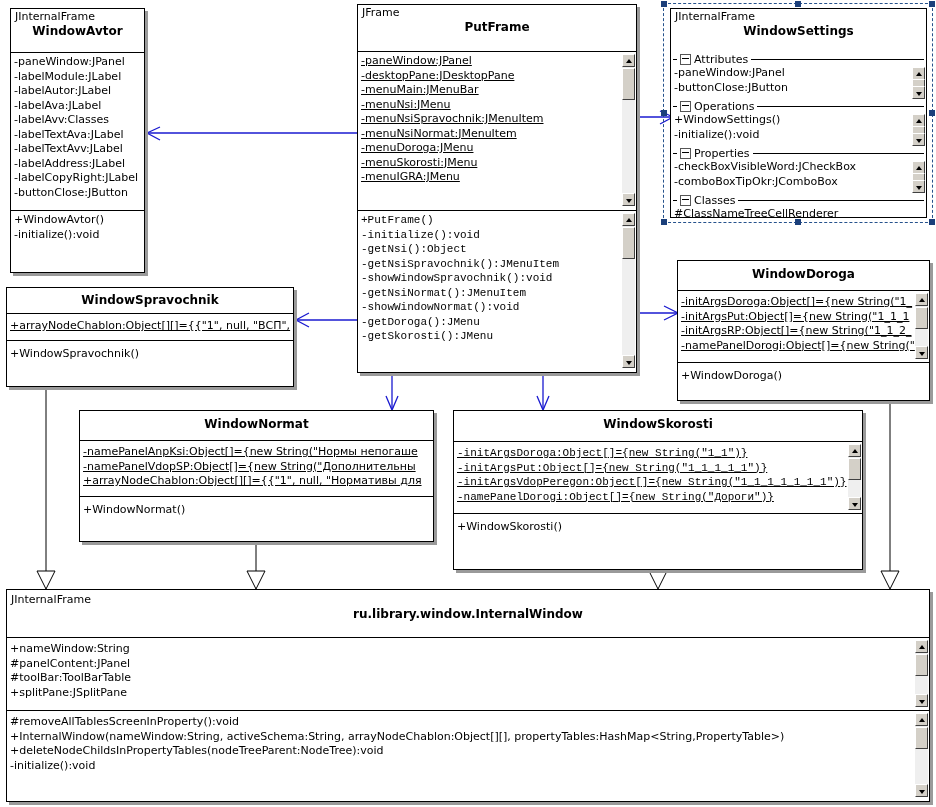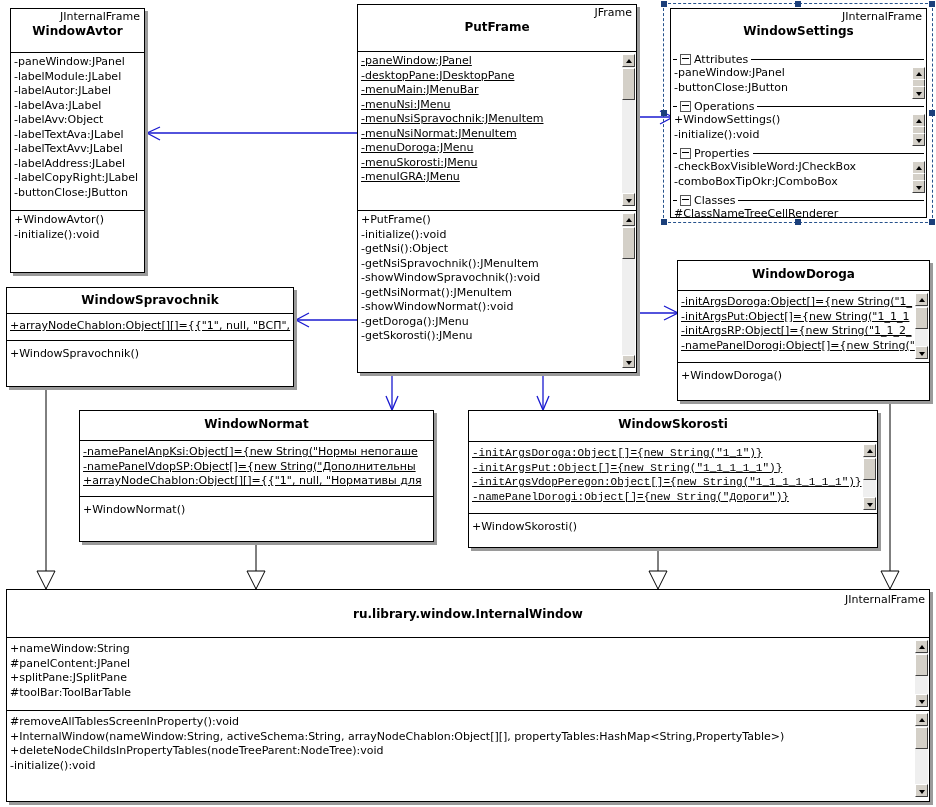--- a/index.html
+++ b/index.html
@@ -37,21 +37,21 @@
     position:absolute;width:6px;height:6px;background:#1b3f7a;
   }
 
   .uml-head{
     position:relative;
     padding:1px 4px 3px 4px;
     box-sizing:border-box;
     border-bottom:1px solid #000;
   }
   .stereo{
-    display:block;text-align:right;font-size:11px;line-height:13px;
+    display:block;font-size:11px;line-height:13px;
     white-space:nowrap;
   }
   .cname{
     display:block;text-align:center;font-weight:bold;font-size:12px;
     line-height:16px;white-space:nowrap;
   }
 
   .uml-sec{
     position:relative;
     border-bottom:1px solid #000;
@@ -174,21 +174,21 @@
     <div class="uml-head" style="height:44px;">
       <span class="stereo">JInternalFrame</span>
       <span class="cname">WindowAvtor</span>
     </div>
     <div class="uml-sec" style="height:158px;">
       <div class="rows">
         <div class="row">-paneWindow:JPanel</div>
         <div class="row">-labelModule:JLabel</div>
         <div class="row">-labelAutor:JLabel</div>
         <div class="row">-labelAva:JLabel</div>
-        <div class="row">-labelAvv:Object</div>
+        <div class="row">-labelAvv:Classes</div>
         <div class="row">-labelTextAva:JLabel</div>
         <div class="row">-labelTextAvv:JLabel</div>
         <div class="row">-labelAddress:JLabel</div>
         <div class="row">-labelCopyRight:JLabel</div>
         <div class="row">-buttonClose:JButton</div>
       </div>
     </div>
     <div class="uml-sec last" style="height:62px;">
       <div class="rows">
         <div class="row">+WindowAvtor()</div>
@@ -220,21 +220,21 @@
         <div class="btn up">
             <i></i>
           </div>
         <div class="thumb" style="top:14px;height:32px;"></div>
         <div class="btn dn">
             <i></i>
           </div>
       </div>
     </div>
 
-    <div class="uml-sec last" style="height:161px;">
+    <div class="uml-sec last" style="height:161px;font-family:Liberation Mono, monospace;">
       <div class="rows" style="padding-right:17px;">
         <div class="row">+PutFrame()</div>
         <div class="row">-initialize():void</div>
         <div class="row">-getNsi():Object</div>
         <div class="row">-getNsiSpravochnik():JMenuItem</div>
         <div class="row">-showWindowSpravochnik():void</div>
         <div class="row">-getNsiNormat():JMenuItem</div>
         <div class="row">-showWindowNormat():void</div>
         <div class="row">-getDoroga():JMenu</div>
         <div class="row">-getSkorosti():JMenu</div>
@@ -404,21 +404,21 @@
         <div class="row st">+arrayNodeChablon:Object[][]={{"1", null, "Нормативы для</div>
       </div>
     </div>
     <div class="uml-sec last" style="height:44px;">
       <div class="rows" style="padding-top:6px;">
         <div class="row">+WindowNormat()</div>
       </div>
     </div>
   </div>
 
-  <div class="uml" style="left:468px;top:410px;width:410px;height:138px;">
+  <div class="uml" style="left:453px;top:410px;width:410px;height:160px;">
     <div class="uml-head" style="height:31px;padding-top:5px;">
       <span class="cname">WindowSkorosti</span>
     </div>
     <div class="uml-sec" style="height:72px;">
       <div class="rows" style="padding-top:4px;padding-right:18px;font-family:Liberation Mono, monospace;">
         <div class="row st">-initArgsDoroga:Object[]={new String("1_1")}</div>
         <div class="row st">-initArgsPut:Object[]={new String("1_1_1_1_1")}</div>
         <div class="row st">-initArgsVdopPeregon:Object[]={new String("1_1_1_1_1_1_1")}</div>
         <div class="row st">-namePanelDorogi:Object[]={new String("Дороги")}</div>
       </div>
@@ -442,22 +442,22 @@
 
   <div class="uml" style="left:6px;top:589px;width:924px;height:213px;">
     <div class="uml-head" style="height:48px;padding-top:3px;">
       <span class="stereo">JInternalFrame</span>
       <span class="cname">ru.library.window.InternalWindow</span>
     </div>
     <div class="uml-sec" style="height:73px;">
       <div class="rows" style="padding-top:4px;padding-right:18px;">
         <div class="row">+nameWindow:String</div>
         <div class="row">#panelContent:JPanel</div>
+        <div class="row">#toolBar:ToolBarTable</div>
         <div class="row">+splitPane:JSplitPane</div>
-        <div class="row">#toolBar:ToolBarTable</div>
       </div>
       <div class="sb" style="top:2px;height:67px;">
         <div class="track" style="top:13px;bottom:13px;"></div>
         <div class="btn up">
             <i></i>
           </div>
         <div class="thumb" style="top:14px;height:22px;"></div>
         <div class="btn dn">
             <i></i>
           </div>

